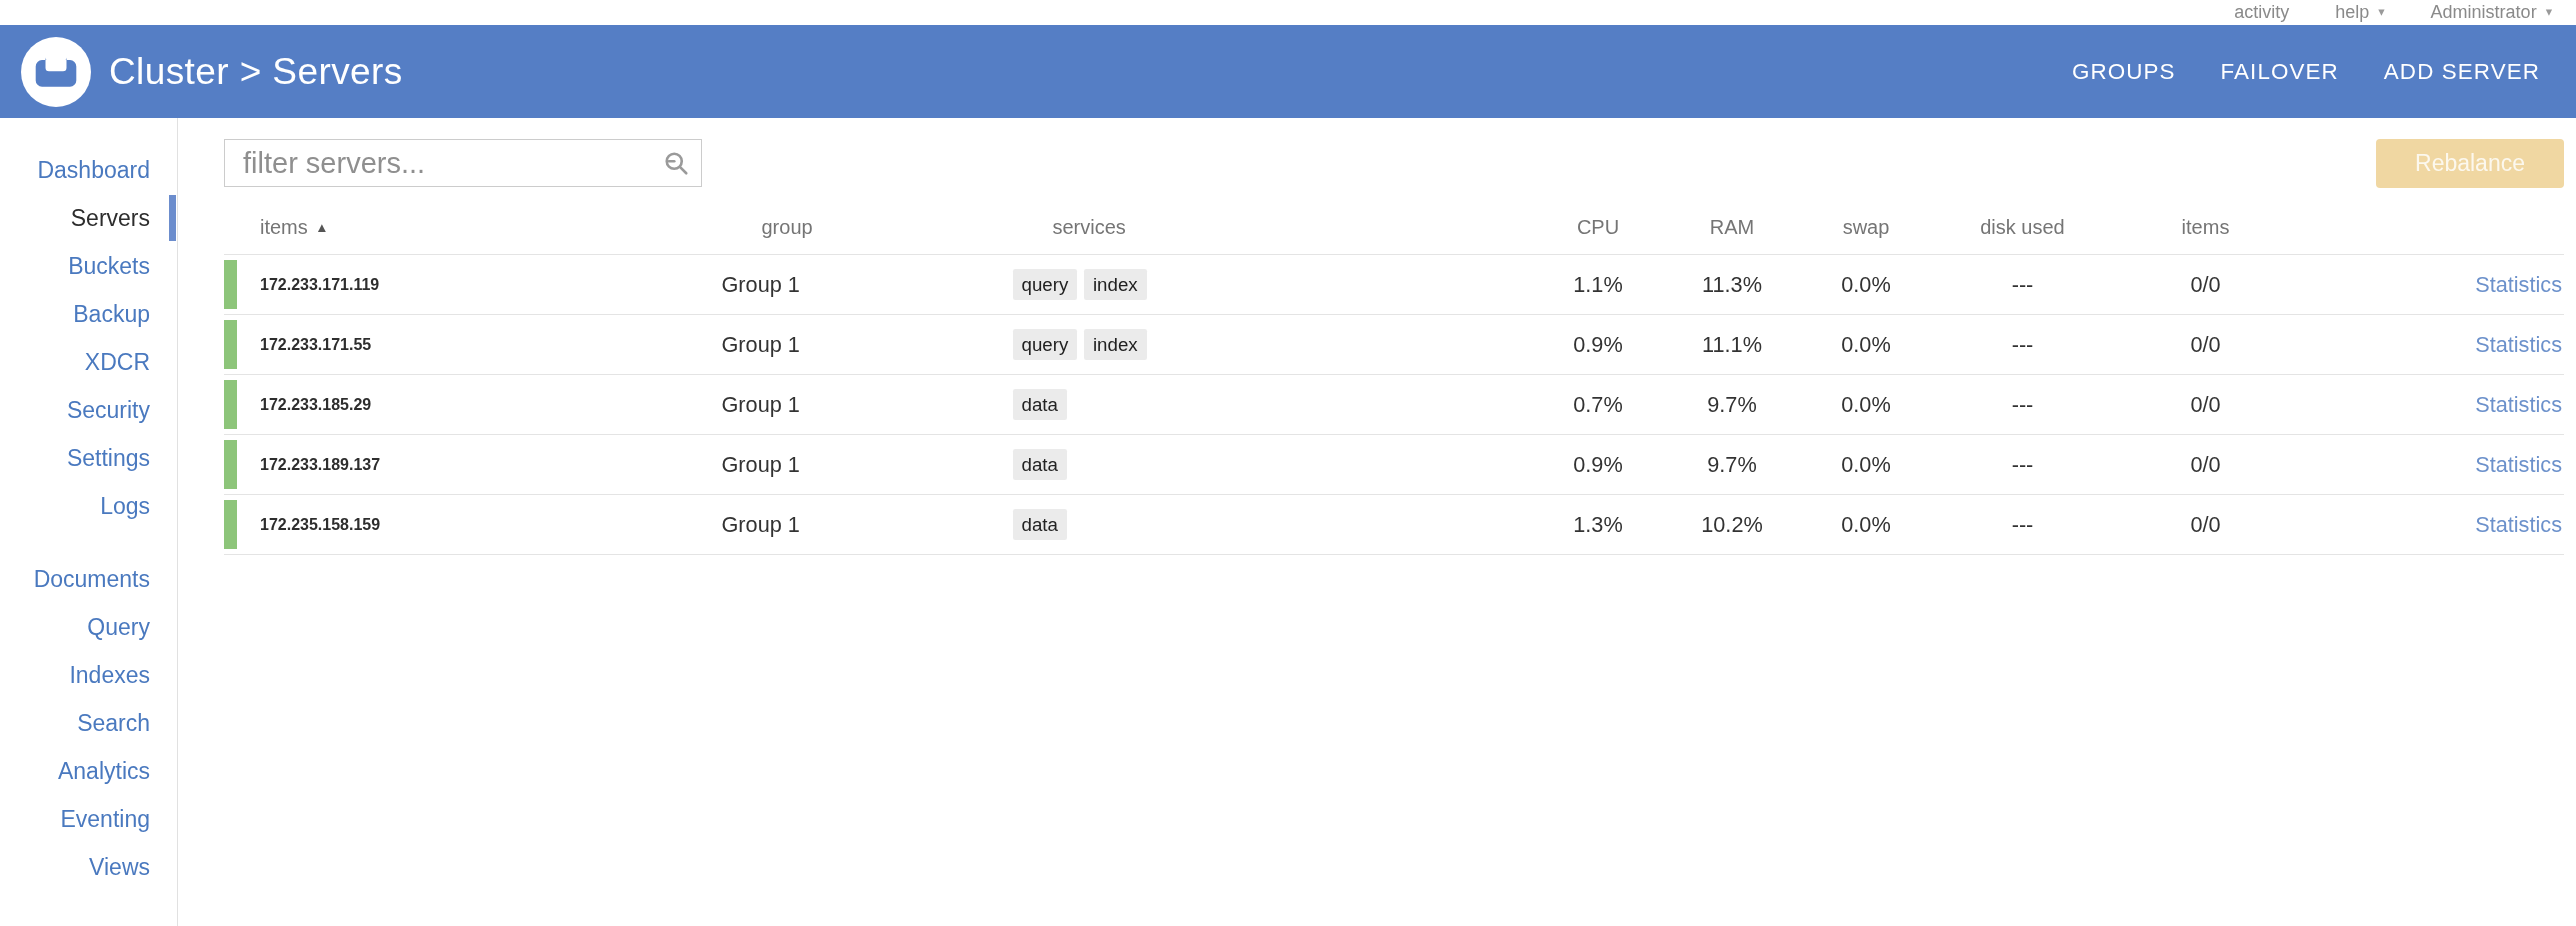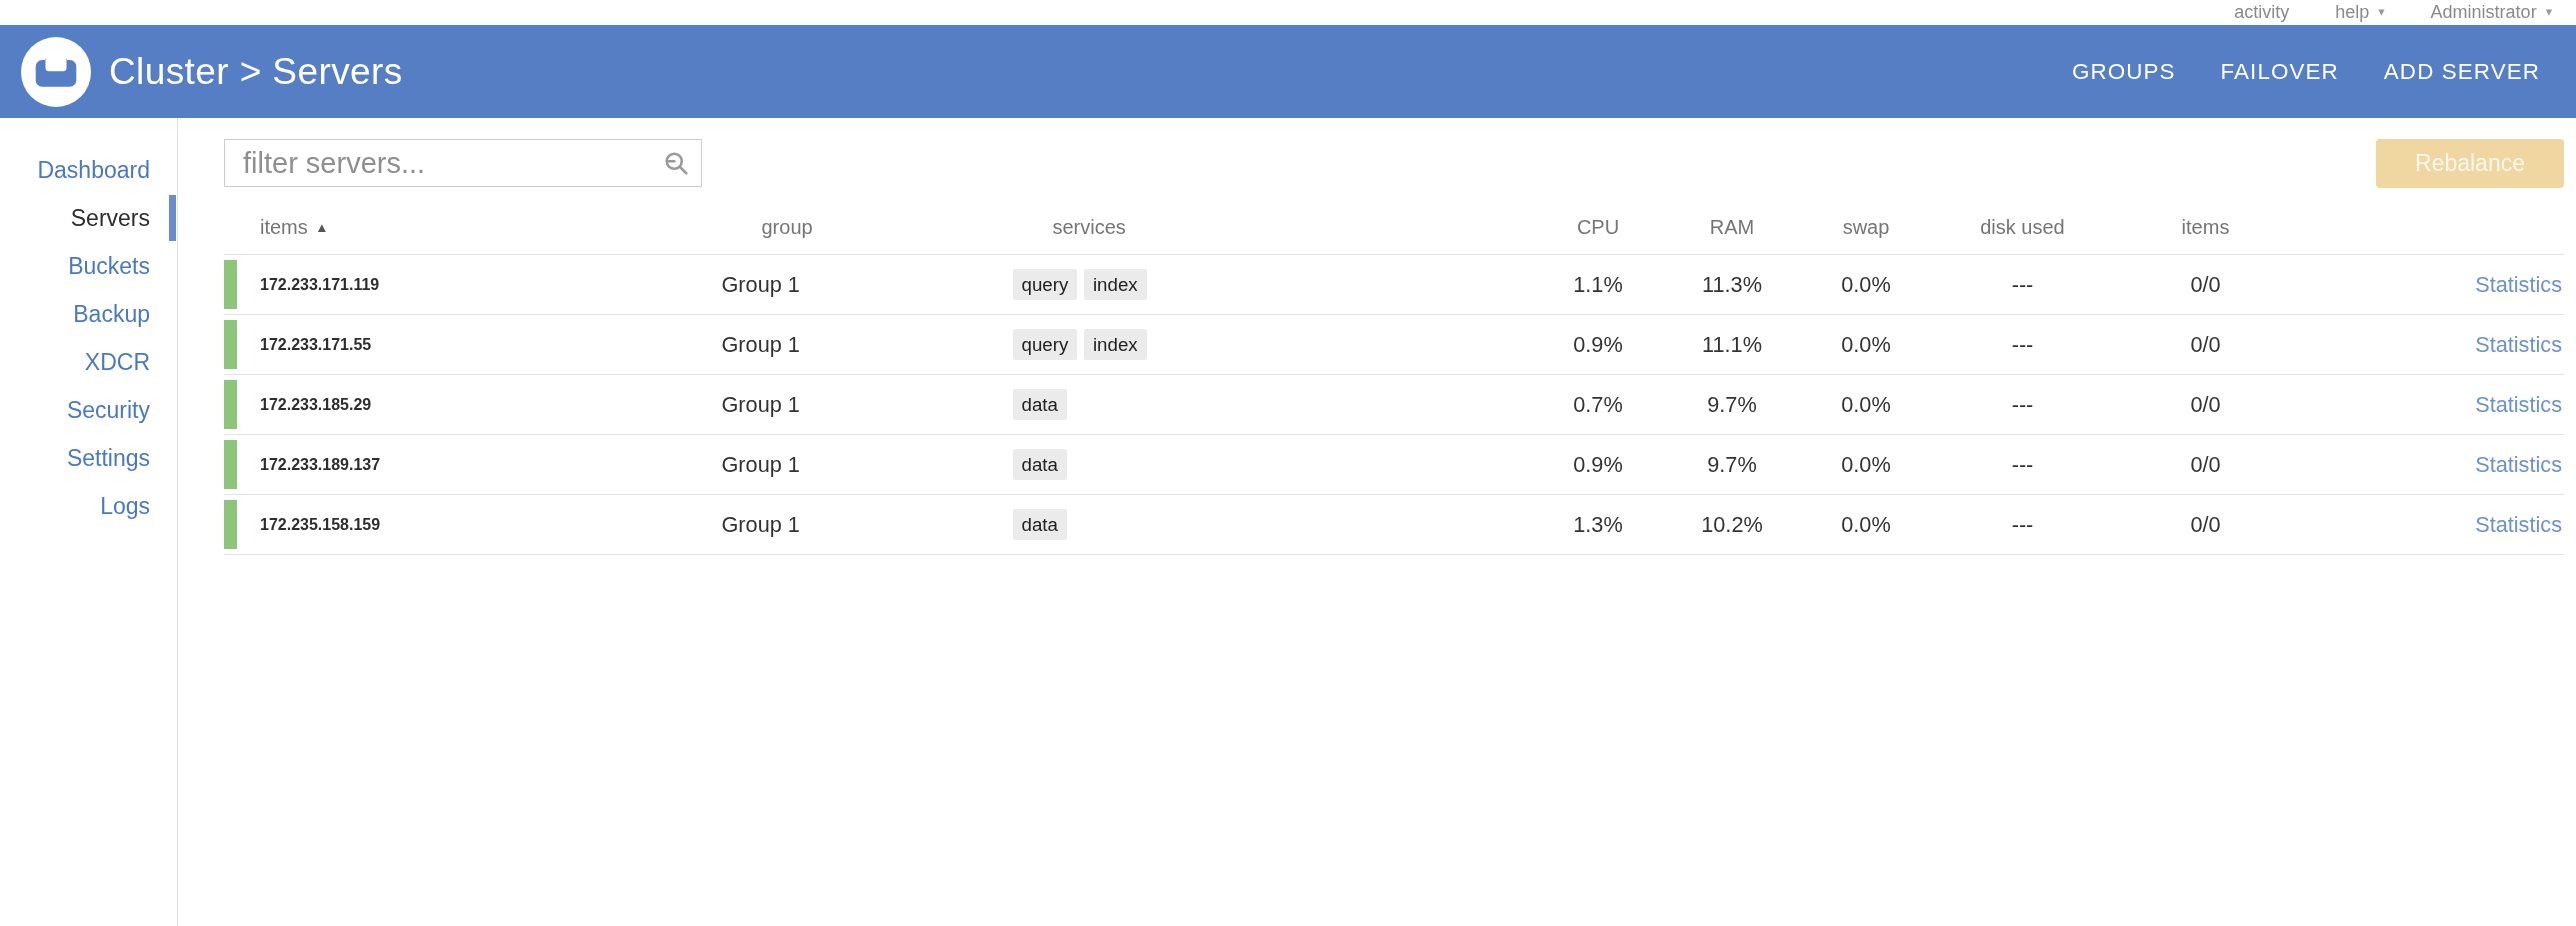--- a/index.html
+++ b/index.html
@@ -115,20 +115,43 @@
       </div>
     <div class="side-item">
         <span>Security</span>
       </div>
     <div class="side-item">
         <span>Settings</span>
       </div>
     <div class="side-item">
         <span>Logs</span>
       </div>
+    <div class="side-group-2">
+      <div class="side-item">
+          <span>Documents</span>
+        </div>
+      <div class="side-item">
+          <span>Query</span>
+        </div>
+      <div class="side-item">
+          <span>Indexes</span>
+        </div>
+      <div class="side-item">
+          <span>Search</span>
+        </div>
+      <div class="side-item">
+          <span>Analytics</span>
+        </div>
+      <div class="side-item">
+          <span>Eventing</span>
+        </div>
+      <div class="side-item">
+          <span>Views</span>
+        </div>
+    </div>
   </div>
 
   <div class="content">
     <div class="toolbar">
       <div class="filter-wrap">
         <input class="filter-input" type="text" placeholder="filter servers..." style="">
         <svg class="search-icon" viewBox="0 0 36 36">
           <circle cx="15" cy="15" r="10" fill="none" stroke="#9a9a9a" stroke-width="3.5"></circle>
           <line x1="8" y1="15" x2="15" y2="15" stroke="#9a9a9a" stroke-width="3.5" stroke-linecap="round"></line>
           <line x1="22.5" y1="22.5" x2="31" y2="31" stroke="#9a9a9a" stroke-width="3.5" stroke-linecap="round"></line>

